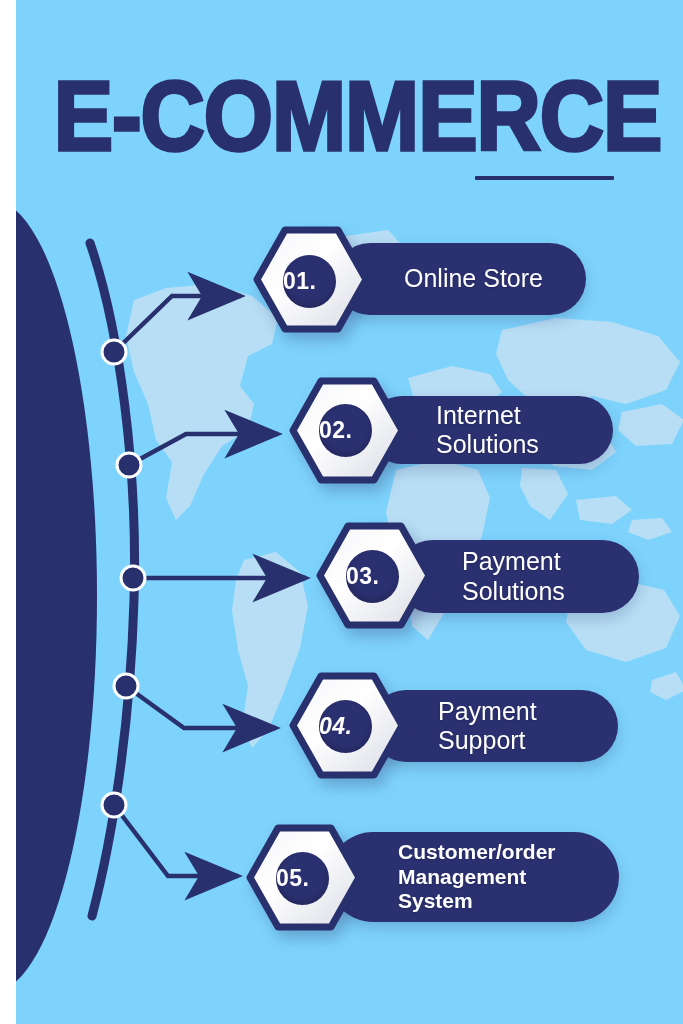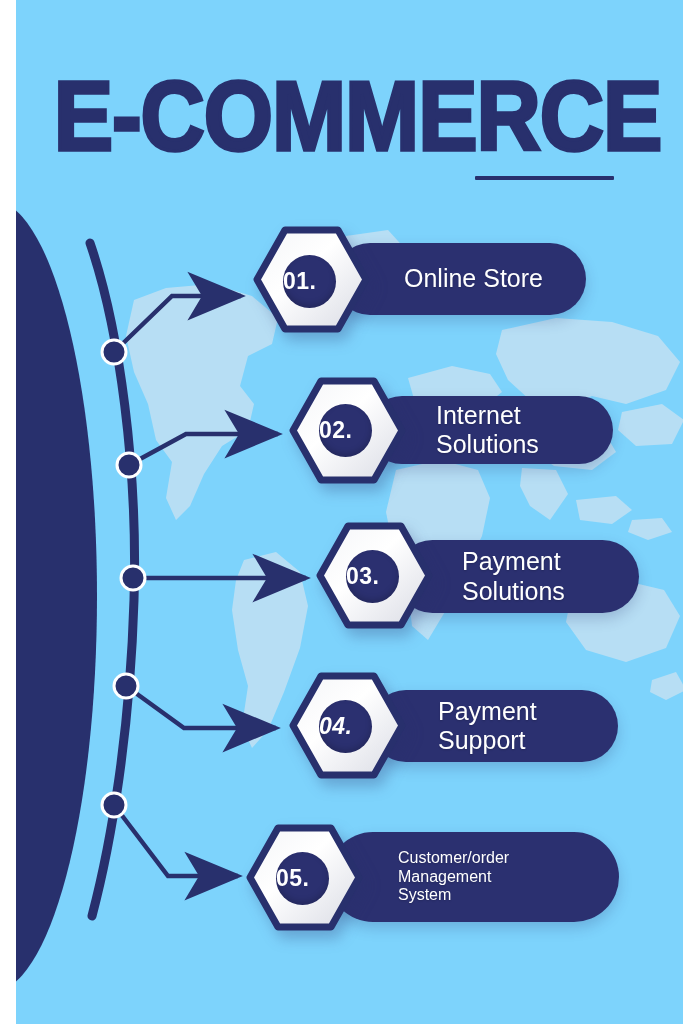--- a/index.html
+++ b/index.html
@@ -230,21 +230,21 @@
         <polygon points="32,4 85,4 113,53.5 85,103 32,103 4,53.5" fill="url(#hg4)" stroke="#28306d" stroke-width="7" stroke-linejoin="round"></polygon>
       </svg>
     </div>
     <div class="numcircle" style="left:303px;top:700px;width:53px;height:53px;font-style:italic;">
       <span class="numtext">04.</span>
     </div>
   </div>
 
   <div class="row">
     <div class="pill" style="left:312px;top:832px;width:291px;height:90px;padding-left:70px;">
-      <span class="pill-text" style="font-size:16px;">Customer/order
+      <span class="pill-text" style="font-size:21px;font-weight:bold;">Customer/order
 Management
 System</span>
     </div>
     <div class="hexwrap" style="left:230px;top:824px;width:117px;height:107px;">
       <svg width="117" height="107" viewBox="0 0 117 107">
         <defs>
           <linearGradient id="hg5" x1="0" y1="0" x2="1" y2="1">
             <stop offset="0%" stop-color="#f4f5f8"></stop>
               <stop offset="42%" stop-color="#ffffff"></stop>
             <stop offset="100%" stop-color="#d9dbe4"></stop>

